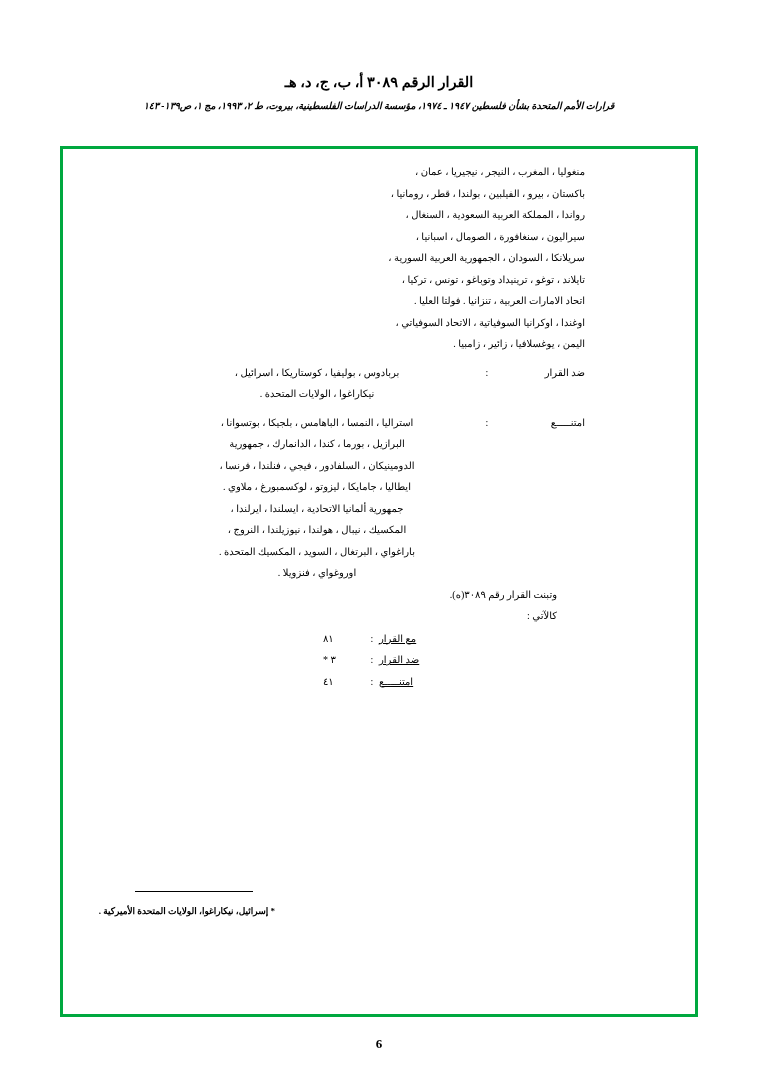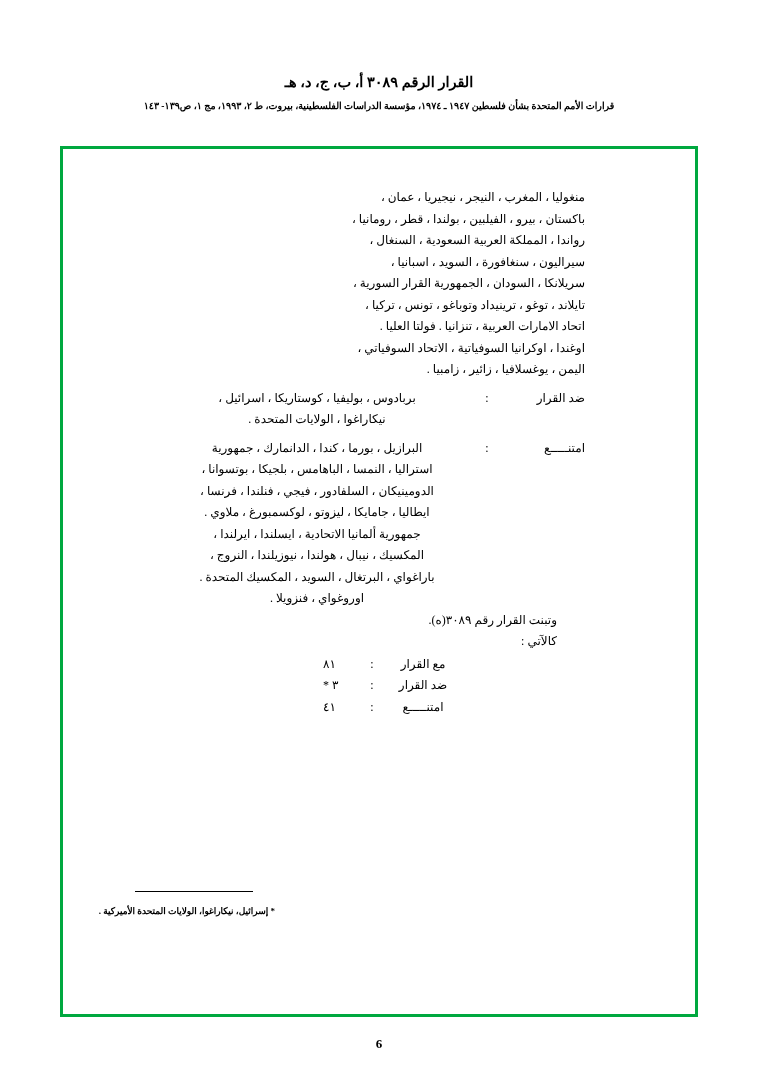--- a/index.html
+++ b/index.html
@@ -31,39 +31,40 @@
     letter-spacing: 0.2px;
     margin: 0 0 9px 0;
     direction: rtl;
   }
   .doc-subtitle {
     font-size: 9.5px;
     font-weight: bold;
     margin: 0;
     direction: rtl;
     letter-spacing: 0;
+    font-style: italic;
   }
   .frame {
     position: absolute;
     left: 60px;
     top: 146px;
     width: 638px;
     height: 871px;
     border: 3px solid #00a83f;
     box-sizing: border-box;
     background: #ffffff;
   }
   .body-text {
     position: absolute;
     right: 110px;
-    top: 38px;
+    top: 12px;
     width: 432px;
     direction: rtl;
     text-align: right;
-    font-size: 12px;
+    font-size: 10px;
     line-height: 21.5px;
   }
   .line {
     white-space: nowrap;
   }
   .listblock {
     margin: 0;
   }
   .labeled {
     display: flex;
@@ -95,22 +96,23 @@
   }
   .tally-row {
     display: flex;
     flex-direction: row;
     justify-content: flex-start;
     padding-right: 118px;
   }
   .tally-label {
     flex: 0 0 auto;
     width: 88px;
-    text-align: center;
-    white-space: nowrap;
+    text-align: left;
+    white-space: nowrap;
+    text-decoration: underline;
   }
   .tally-colon {
     flex: 0 0 auto;
     width: 14px;
     text-align: center;
   }
   .tally-value {
     flex: 0 0 auto;
     width: 42px;
     text-align: left;
@@ -156,22 +158,22 @@
   </div>
 
   <div class="frame">
 
     <div class="body-text">
 
       <div class="listblock">
         <div class="line">منغوليا ، المغرب ، النيجر ، نيجيريا ، عمان ،</div>
         <div class="line">باكستان ، بيرو ، الفيلبين ، بولندا ، قطر ، رومانيا ،</div>
         <div class="line">رواندا ، المملكة العربية السعودية ، السنغال ،</div>
-        <div class="line">سيراليون ، سنغافورة ، السويد ، اسبانيا ،</div>
-        <div class="line">سريلانكا ، السودان ، الجمهورية القرار السورية ،</div>
+        <div class="line">سيراليون ، سنغافورة ، الصومال ، اسبانيا ،</div>
+        <div class="line">سريلانكا ، السودان ، الجمهورية العربية السورية ،</div>
         <div class="line">تايلاند ، توغو ، ترينيداد وتوباغو ، تونس ، تركيا ،</div>
         <div class="line">اتحاد الامارات العربية ، تنزانيا . فولتا العليا .</div>
         <div class="line">اوغندا ، اوكرانيا السوفياتية ، الاتحاد السوفياتي ،</div>
         <div class="line">اليمن ، يوغسلافيا ، زائير ، زامبيا .</div>
       </div>
 
       <div class="spacer-sm"></div>
 
       <div class="labeled">
         <div class="label-cell">ضد القرار</div>
@@ -181,22 +183,22 @@
           <div class="line">نيكاراغوا ، الولايات المتحدة .</div>
         </div>
       </div>
 
       <div class="spacer-sm"></div>
 
       <div class="labeled">
         <div class="label-cell">امتنـــــع</div>
         <div class="colon-cell">:</div>
         <div class="value-cell">
+          <div class="line">استراليا ، النمسا ، الباهامس ، بلجيكا ، بوتسوانا ،</div>
           <div class="line">البرازيل ، بورما ، كندا ، الدانمارك ، جمهورية</div>
-          <div class="line">استراليا ، النمسا ، الباهامس ، بلجيكا ، بوتسوانا ،</div>
           <div class="line">الدومينيكان ، السلفادور ، فيجي ، فنلندا ، فرنسا ،</div>
           <div class="line">ايطاليا ، جامايكا ، ليزوتو ، لوكسمبورغ ، ملاوي .</div>
           <div class="line">جمهورية ألمانيا الاتحادية ، ايسلندا ، ايرلندا ،</div>
           <div class="line">المكسيك ، نيبال ، هولندا ، نيوزيلندا ، النروج ،</div>
           <div class="line">باراغواي ، البرتغال ، السويد ، المكسيك المتحدة .</div>
           <div class="line">اوروغواي ، فنزويلا .</div>
         </div>
       </div>
 
       <div class="para-indent">

